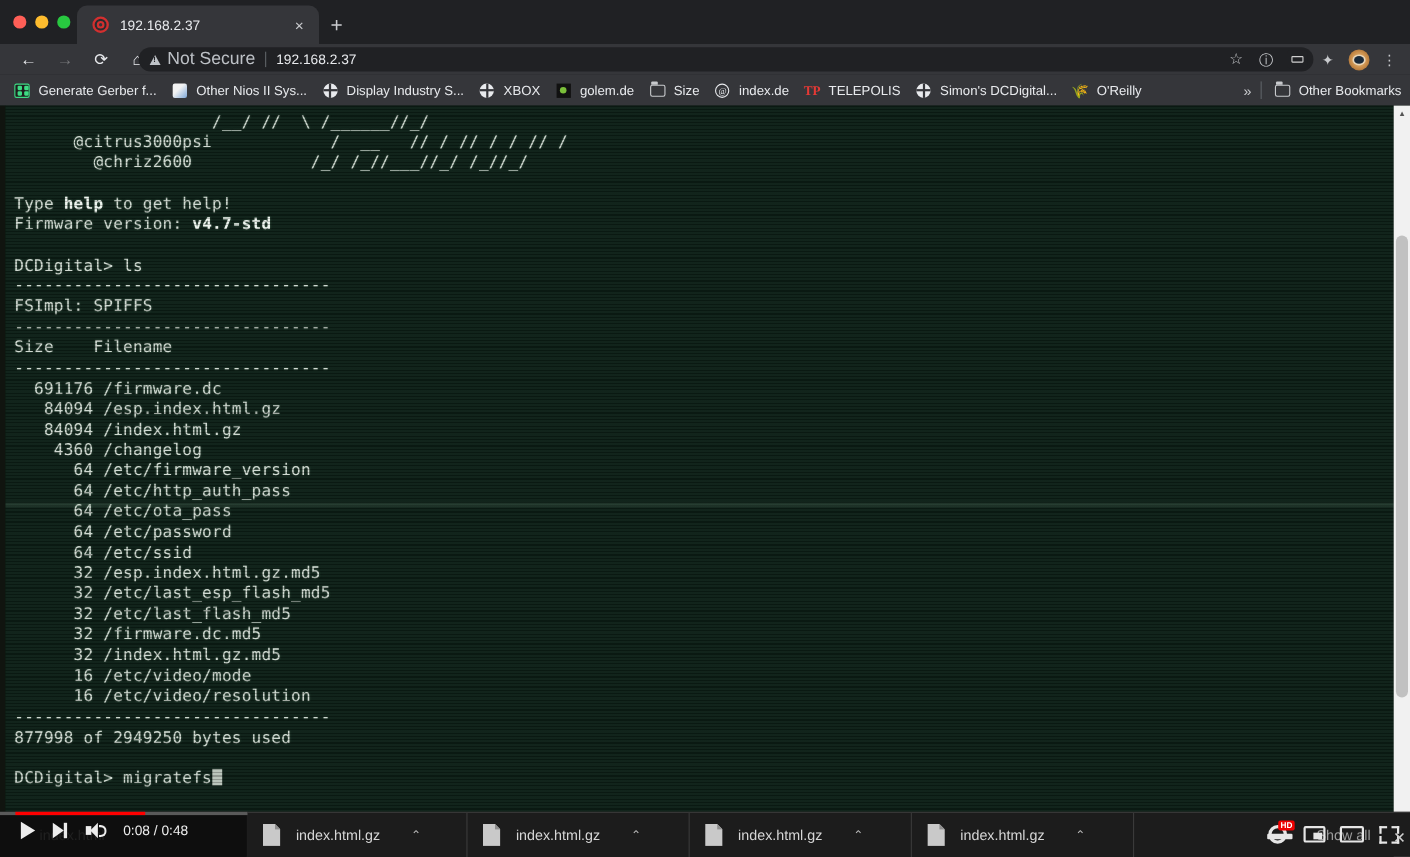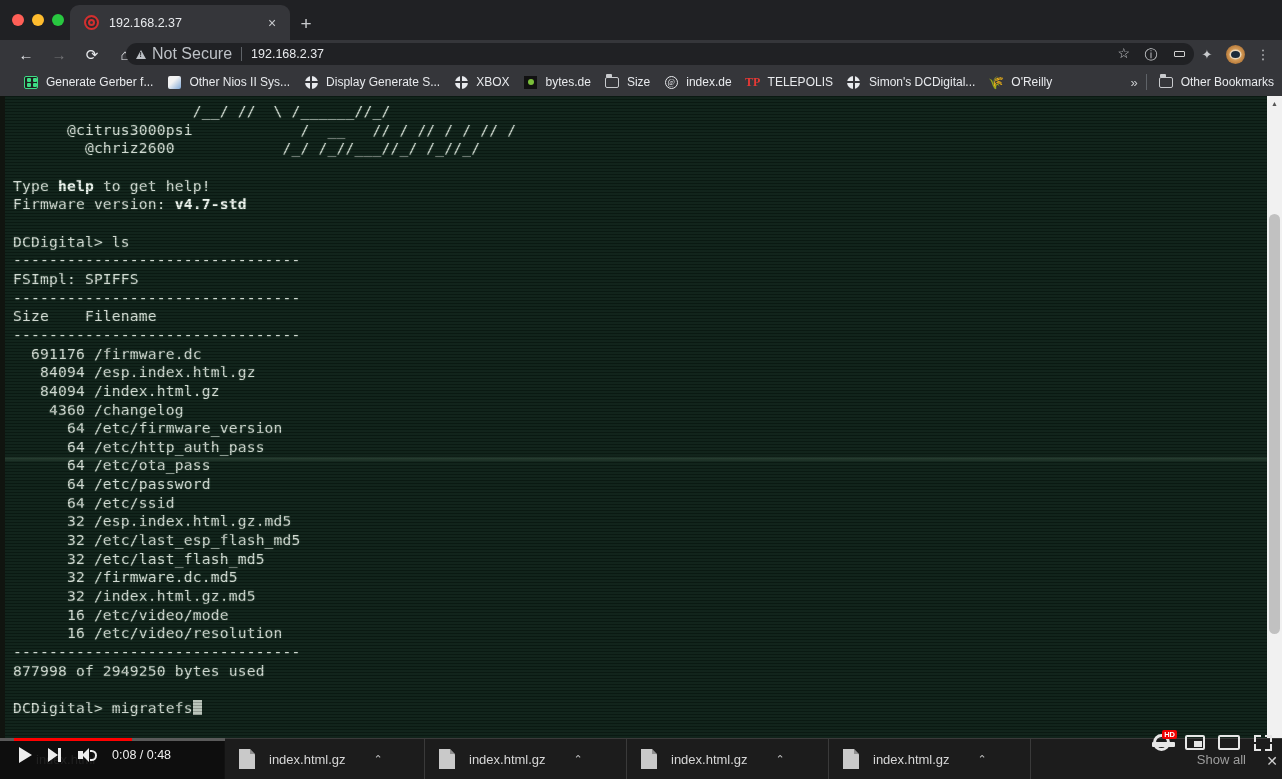--- a/index.html
+++ b/index.html
@@ -102,21 +102,21 @@
     display: flex; align-items: center; justify-content: center;
   }
   .avatar-eye {
     width: 9px; height: 7px; border-radius: 50%;
     background: #1a2a3a; box-shadow: 0 0 0 1.5px #e8d5b8;
   }
 
   
   .bookmarks {
     position: absolute; top: 68px; left: 0; width: 1282px; height: 28px;
-    background: #35363a; display: flex; align-items: center; padding-left: 18px;
+    background: #35363a; display: flex; align-items: center; padding-left: 7px;
   }
   .bm {
     display: flex; align-items: center; height: 22px;
     padding: 0 8px 0 5px; border-radius: 4px; flex: none;
   }
   .bm-ico { width: 16px; height: 16px; margin-right: 7px; flex: none;
     display: flex; align-items: center; justify-content: center; font-size: 11px; }
   .bm-label { color: #e8eaed; font-size: 12px; white-space: nowrap; }
   .ico-gerber { width: 14px; height: 13px; background: #1e1e1e; border: 1px solid #3ddc84;
     border-radius: 2px; position: relative; }
@@ -260,21 +260,21 @@
     border-right: 2px solid #ededed; border-top: 2px solid #ededed; border-bottom: 2px solid #ededed;
     border-radius: 0 9px 9px 0;
   }
   .ptime { margin-left: 16px; font-size: 12.5px; color: #eee; font-family: "Liberation Sans", sans-serif; }
   .hidden-label {
     position: absolute; left: 36px; top: 13px; color: #9a9a9a; font-size: 13px;
     z-index: 0;
   }
 
   .rctrls {
-    position: absolute; right: 4px; bottom: 16px; height: 41px;
+    position: absolute; right: 4px; bottom: 0; height: 41px;
     display: flex; align-items: center; gap: 4px;
   }
   .rc { width: 30px; height: 41px; display: flex; align-items: center; justify-content: center;
         position: relative; color: #e6e6e6; }
   .gear {
     width: 17px; height: 17px; border-radius: 50%;
     border: 3px solid #e6e6e6; position: relative;
   }
   .gear::before {
     content:""; position:absolute; left:-4px; top:5px; width:23px; height:5px;
@@ -365,33 +365,33 @@
     <div class="bm">
       <span class="bm-ico">
           <span class="ico-nios"></span>
         </span>
       <span class="bm-label">Other Nios II Sys...</span>
     </div>
     <div class="bm">
       <span class="bm-ico">
           <span class="ico-globe"></span>
         </span>
-      <span class="bm-label">Display Generate S...</span>
+      <span class="bm-label">Display Industry S...</span>
     </div>
     <div class="bm">
       <span class="bm-ico">
           <span class="ico-globe"></span>
         </span>
       <span class="bm-label">XBOX</span>
     </div>
     <div class="bm">
       <span class="bm-ico">
           <span class="ico-golem"></span>
         </span>
-      <span class="bm-label">bytes.de</span>
+      <span class="bm-label">golem.de</span>
     </div>
     <div class="bm">
       <span class="bm-ico">
           <span class="ico-folder"></span>
         </span>
       <span class="bm-label">Size</span>
     </div>
     <div class="bm">
       <span class="bm-ico">
           <span class="ico-heise">@</span>

